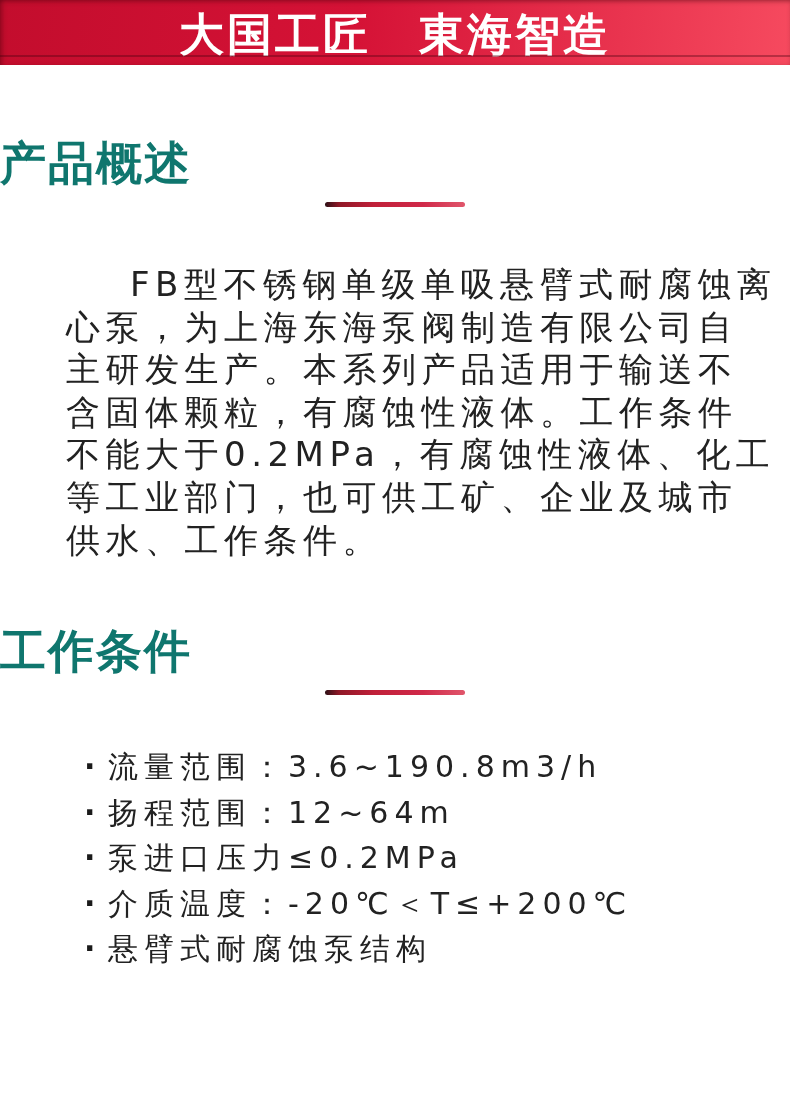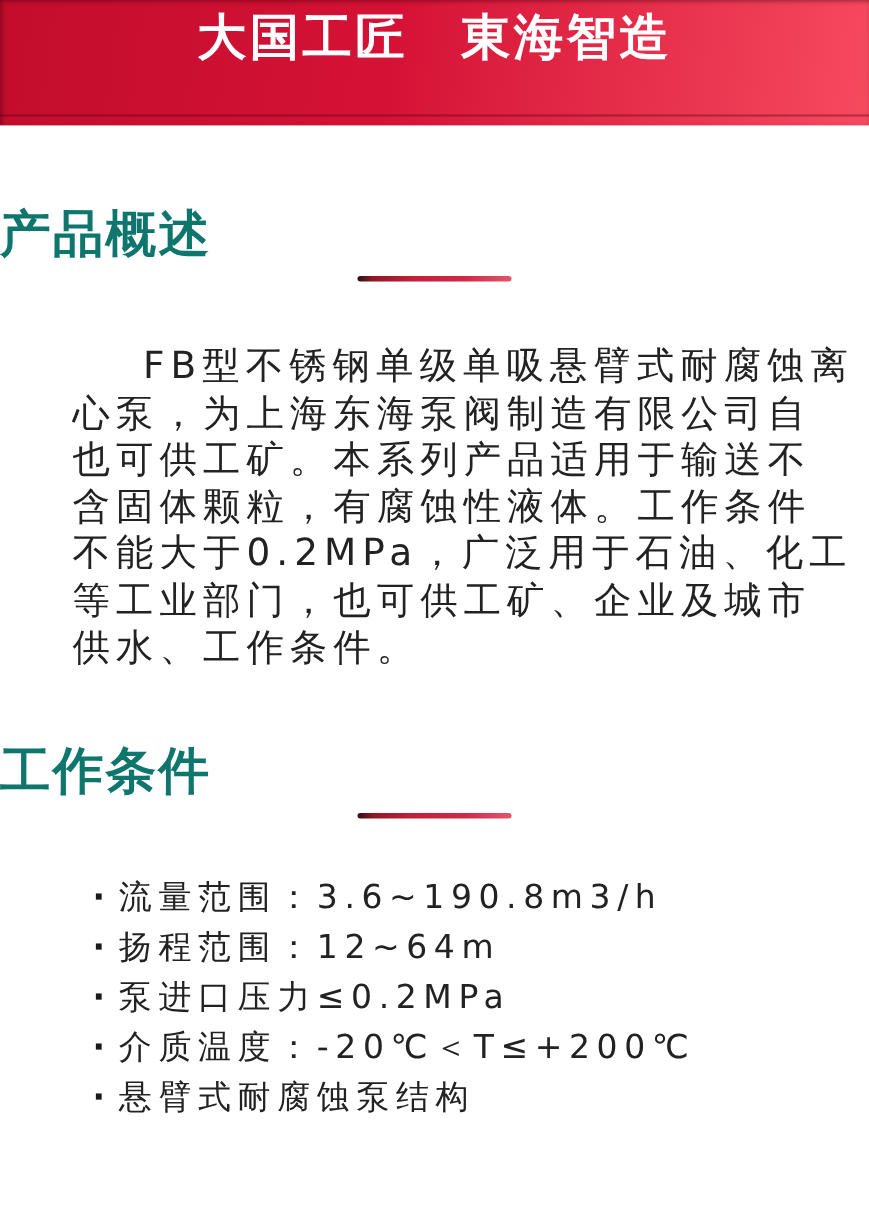--- a/index.html
+++ b/index.html
@@ -10,23 +10,23 @@
     margin: 0 auto;
     background: #ffffff;
     overflow: hidden;
     font-family: "DejaVu Sans", "Liberation Sans", sans-serif;
     color: #222222;
   }
 
   
   .banner {
     position: relative;
-    height: 114px;
+    height: 65px;
     display: flex;
-    align-items: flex-start;
+    align-items: flex-end;
     justify-content: center;
     background: linear-gradient(97deg, #c30d2d 0%, #d51236 45%, #f64a5f 100%);
     box-shadow: inset 0 3px 5px -2px rgba(60,0,12,.45),
                 inset 4px 0 5px -2px rgba(60,0,12,.35);
   }
   .banner::after {
     content: "";
     position: absolute;
     left: 0; right: 0; bottom: 8px;
     height: 2px;
@@ -106,23 +106,23 @@
     <span class="banner-text">大国工匠　東海智造</span>
   </header>
 
   <section>
     <h1 class="sec-title overview">产品概述</h1>
     <div class="title-underline"></div>
 
     <div class="paragraph">
       <div class="pline first">FB型不锈钢单级单吸悬臂式耐腐蚀离</div>
       <div class="pline">心泵，为上海东海泵阀制造有限公司自</div>
-      <div class="pline">也可供工矿。本系列产品适用于输送不</div>
+      <div class="pline">主研发生产。本系列产品适用于输送不</div>
       <div class="pline">含固体颗粒，有腐蚀性液体。工作条件</div>
-      <div class="pline">不能大于0.2MPa，广泛用于石油、化工</div>
+      <div class="pline">不能大于0.2MPa，有腐蚀性液体、化工</div>
       <div class="pline">等工业部门，也可供工矿、企业及城市</div>
       <div class="pline last">供水、工作条件。</div>
     </div>
   </section>
 
   <section>
     <h1 class="sec-title conditions">工作条件</h1>
     <div class="title-underline"></div>
 
     <ul class="cond-list">

